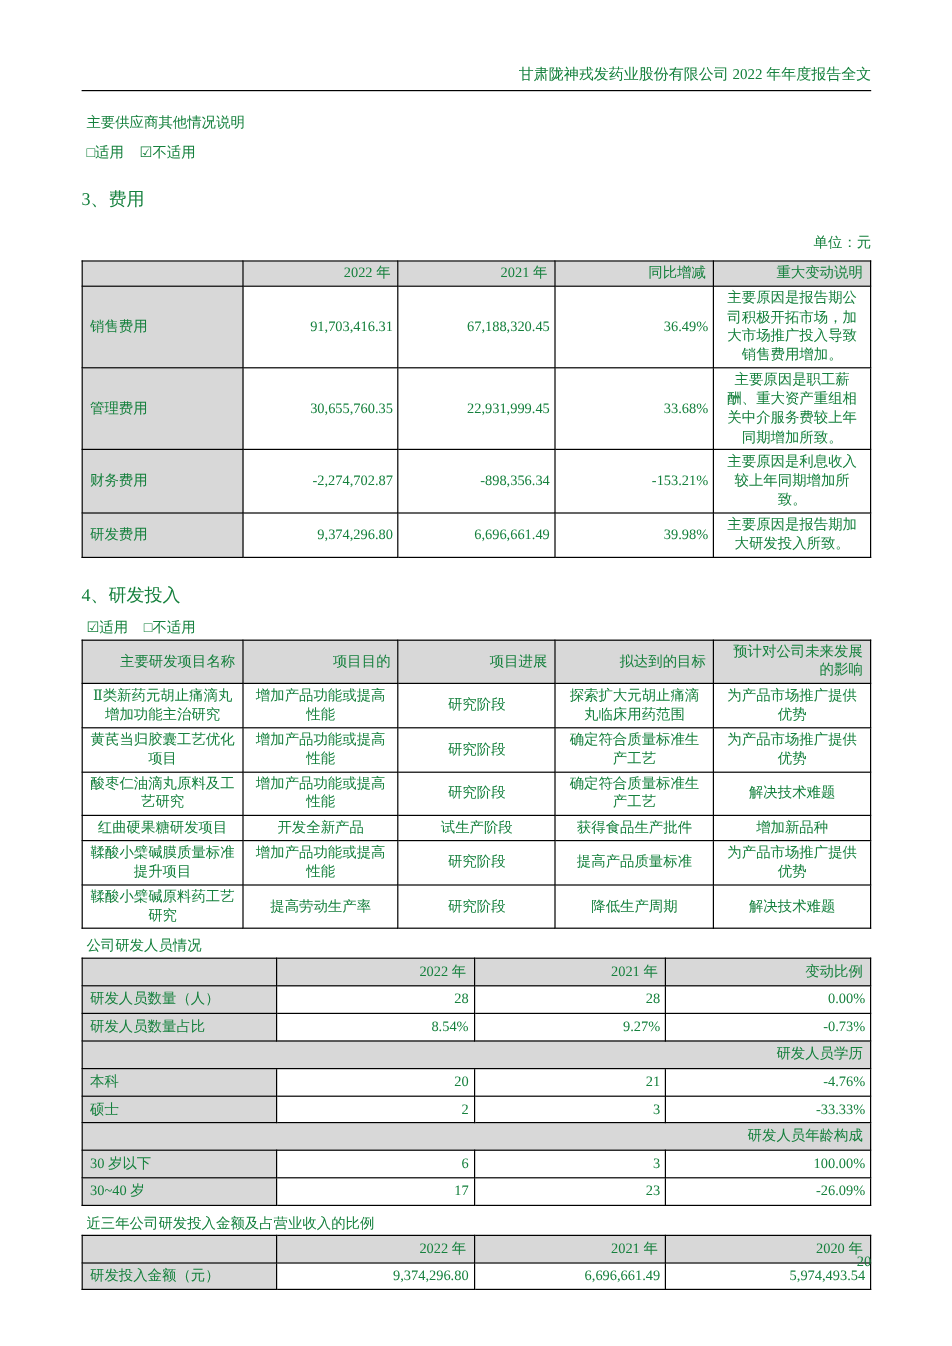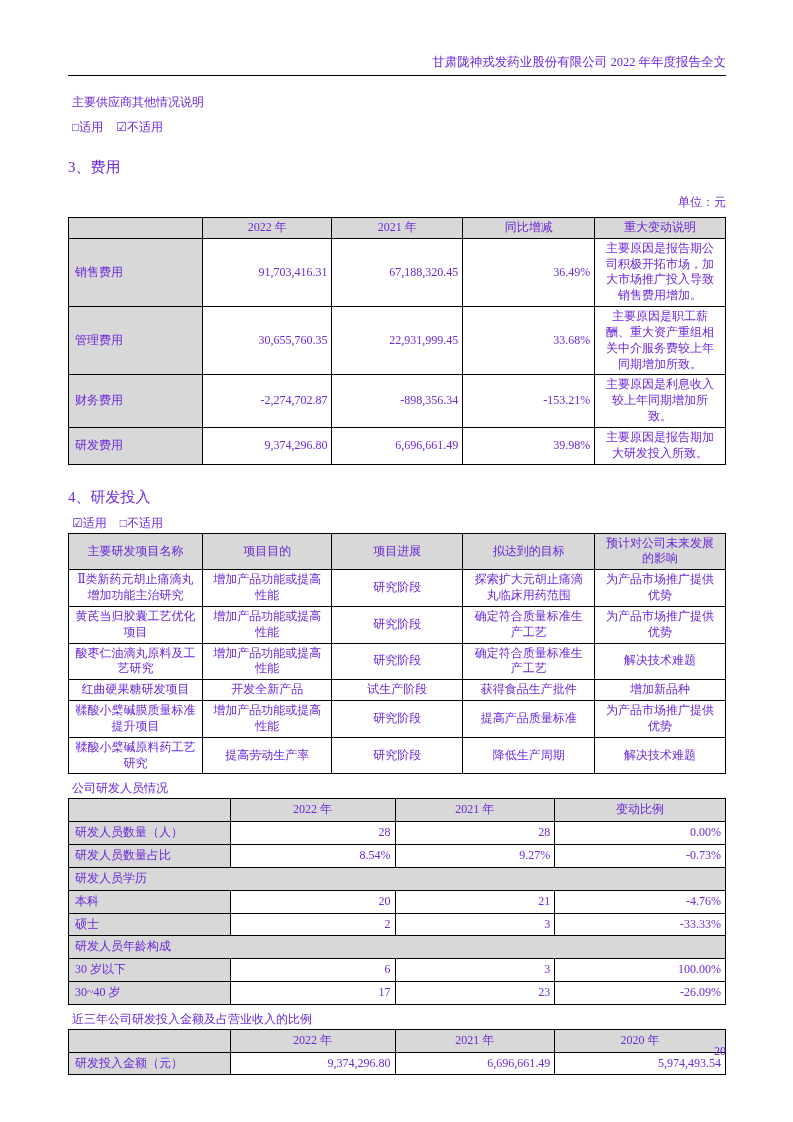--- a/index.html
+++ b/index.html
@@ -1,40 +1,40 @@
 <!DOCTYPE html>
 <html><head>
 <meta charset="utf-8">
 <style>
   html,body { margin:0; padding:0; background:#fff; }
   .page {
     position:relative; width:793px; height:1122px; background:#ffffff;
-    font-family:"Liberation Serif","DejaVu Serif",serif; color:#6d28d9; font-size:12px;
+    font-family:"Liberation Serif","DejaVu Serif",serif; color:#15803d; font-size:12px;
     overflow:hidden;
   }
   .content { padding:54px 67px 0 68px; }
 
   .doc-header { text-align:right; font-size:12.5px; line-height:16px; padding-bottom:5px;
     border-bottom:1.5px solid #000; }
 
   .note-title { margin:19px 0 0 4px; line-height:16px;font-family:Liberation Mono, monospace; }
   .checkline { margin:8px 0 0 4px; line-height:16px; }
   .checkline .chk { margin-right:10px; }
 
   h3.sec { font-size:15px; font-weight:normal; margin:22px 0 0 0; line-height:20px; }
   .unit-line { text-align:right; margin:18px 0 8px 0; line-height:14px; }
 
   table.rpt { width:100%; border-collapse:collapse; table-layout:fixed; border:1.5px solid #000; }
   .rpt th, .rpt td { border:1px solid #000; font-weight:normal; font-size:12px;
     line-height:1.32; padding:2px 6px; vertical-align:middle; word-break:break-all; }
-  .rpt th { background:#d8d8d8; text-align:center; }
+  .rpt th { background:#d8d8d8; text-align:right; }
   .rpt td.lbl { background:#d8d8d8; text-align:left; }
   .rpt td.num { text-align:right; padding-right:4px; }
   .rpt td.txt { text-align:center; }
-  .rpt tr.span-row td { background:#d8d8d8; text-align:left; }
+  .rpt tr.span-row td { background:#d8d8d8; text-align:right; }
 
   table.grid th, table.grid td { padding:3px 6px; }
 
   .rd-head { margin-top:13px; }
   .caption { margin:7px 0 3px 4px; line-height:14px; }
   .mt2 { margin-top:2px; }
   .page-num { position:absolute; top:1044px; right:67px; font-size:12px; line-height:14px; }
 </style>
 </head>
 <body>

